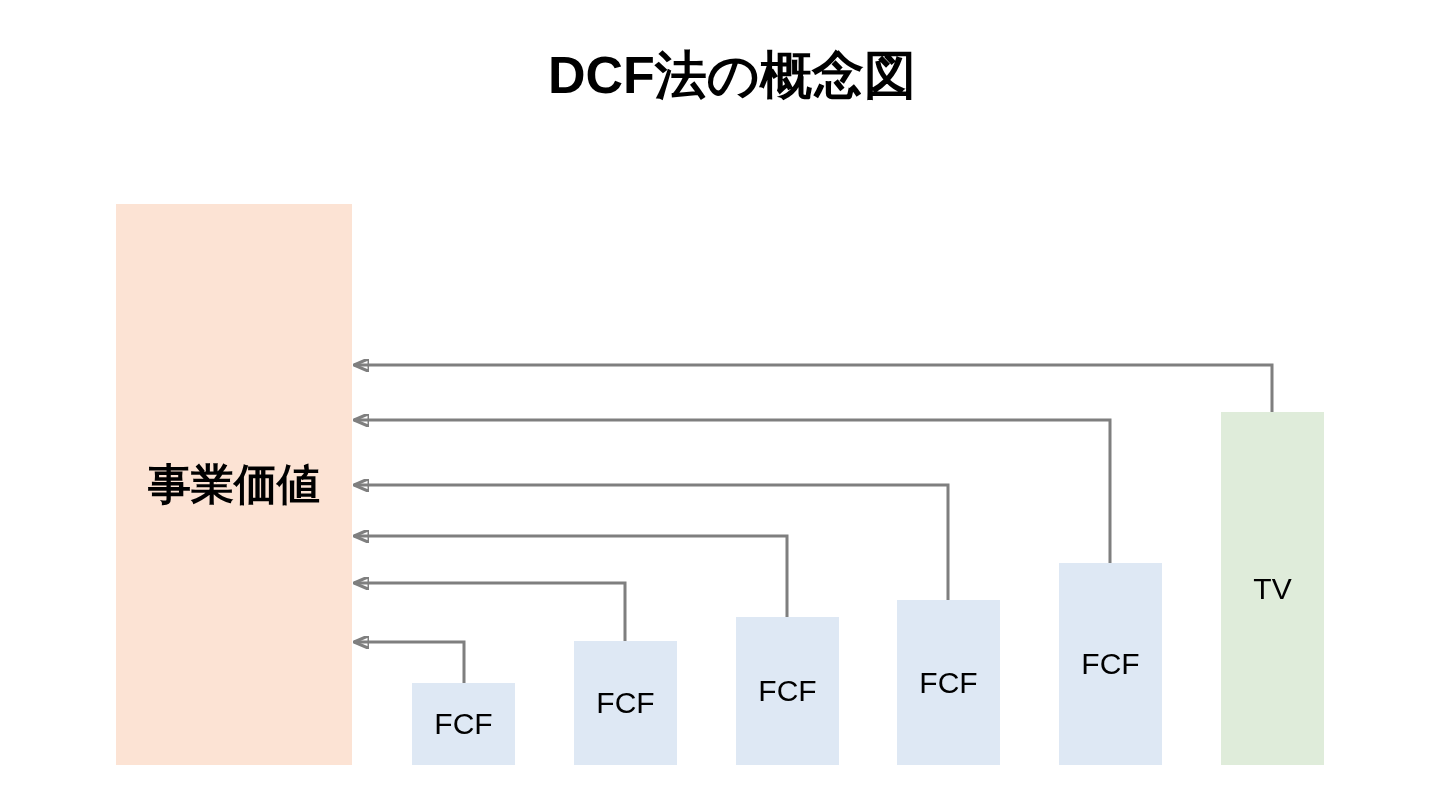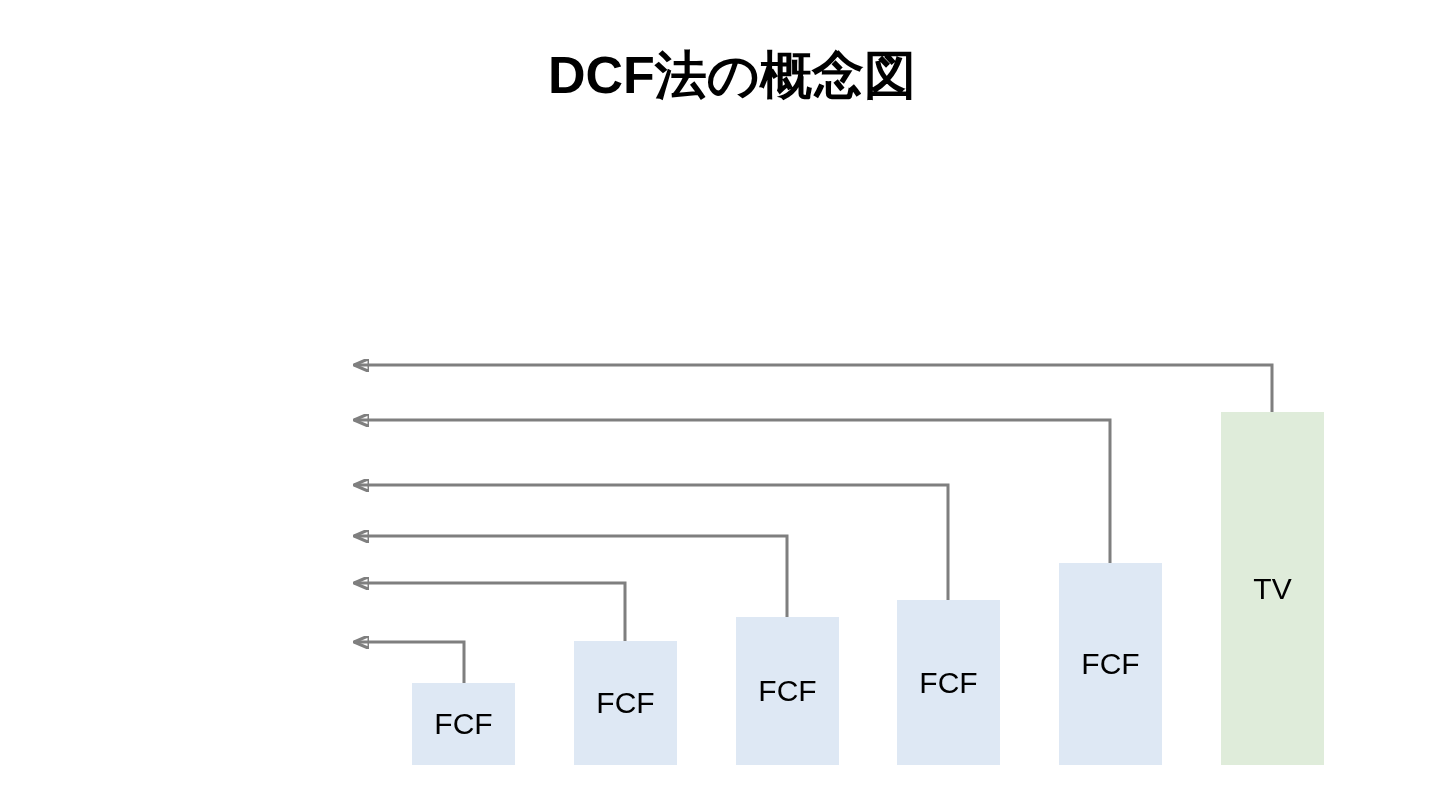--- a/index.html
+++ b/index.html
@@ -73,20 +73,23 @@
     stroke-linejoin: miter;
   }
 </style>
 </head>
 <body>
 
 <div class="canvas">
 
   <div class="title">DCF法の概念図</div>
 
+  <div class="box value-box">
+    <span>事業価値</span>
+  </div>
 
   <div class="box fcf-box fcf-1">
     <span>FCF</span>
   </div>
   <div class="box fcf-box fcf-2">
     <span>FCF</span>
   </div>
   <div class="box fcf-box fcf-3">
     <span>FCF</span>
   </div>

